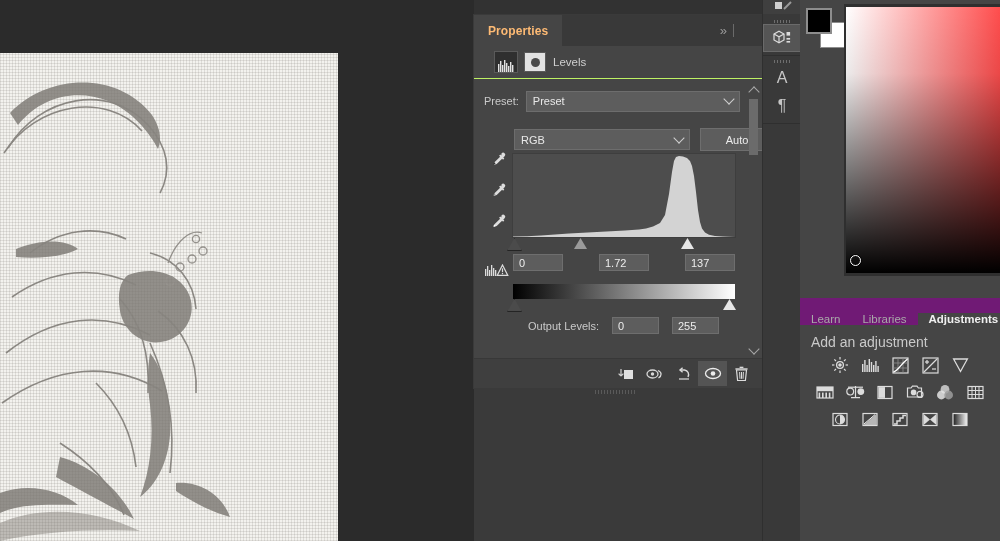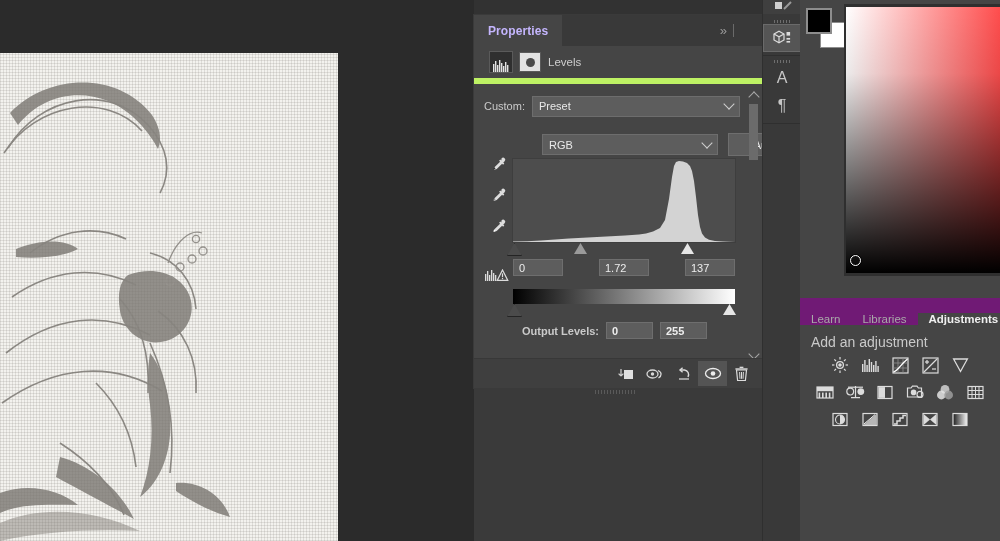--- a/index.html
+++ b/index.html
@@ -39,36 +39,36 @@
     left: 474px; top: 15px; width: 288px; height: 373px;
     background: #454545;
     box-shadow: 0 0 0 1px #3a3a3a;
   }
   .panel-tabbar {
     position: relative; height: 31px; background: #393939;
   }
   .panel-tab {
     position: absolute; left: 0; top: 0; height: 31px;
     padding: 0 14px; display: flex; align-items: center;
-    background: #454545; color: #c4b5fd; font-size: 12px; font-weight: bold;
+    background: #454545; color: #fdba74; font-size: 12px; font-weight: bold;
     letter-spacing: .1px;
   }
   .tabbar-tools {
     position: absolute; right: 8px; top: 0; height: 31px;
     display: flex; align-items: center; gap: 7px;
   }
   .icon-btn { cursor: default; display: flex; align-items: center; justify-content: center; }
   .chev2 { color: #9a9a9a; font-size: 13px; line-height: 1; letter-spacing: -1px; }
   .vsep { width: 1px; height: 13px; background: #6a6a6a; }
   .hamburger { width: 13px; height: 10px; display: flex; flex-direction: column; justify-content: space-between; }
   .hamburger i { display: block; height: 2px; background: #c9c9c9; }
 
   .adj-header {
     height: 32px; display: flex; align-items: center; gap: 8px;
-    padding: 0 16px; border-bottom: 6px solid #bef264;
+    padding: 0 21px; border-bottom: 1px solid #bef264;
   }
   .adj-thumb {
     width: 22px; height: 20px; background: #2f2f2f;
     display: flex; align-items: flex-end; justify-content: center;
     box-shadow: 0 0 0 1px #5a5a5a;
   }
   .mask-thumb {
     width: 20px; height: 18px; background: #e2e2e2;
     display: flex; align-items: center; justify-content: center;
     box-shadow: 0 0 0 1px #5a5a5a;
@@ -90,21 +90,21 @@
   }
   .select .chev {
     position: absolute; right: 6px; top: 50%; margin-top: -2px;
     width: 7px; height: 7px; border-right: 1.5px solid #cfcfcf; border-bottom: 1.5px solid #cfcfcf;
     transform: translateY(-50%) rotate(45deg);
   }
 
   .chan-row {
     position: absolute; left: 40px; top: 49px; display: flex; align-items: center; gap: 10px;
   }
-  .chan-select { width: 162px; margin-left: 28px; }
+  .chan-select { width: 162px; }
   .btn {
     height: 21px; min-width: 52px; padding: 0 10px;
     background: #5d5d5d; border: 1px solid #6e6e6e;
     color: #ededed; font-size: 11px; display: flex; align-items: center; justify-content: center;
   }
 
   .droppers {
     position: absolute; left: 11px; top: 72px; width: 26px;
     display: flex; flex-direction: column; gap: 14px; align-items: center;
   }
@@ -136,21 +136,21 @@
     box-sizing: border-box;
   }
 
   .gradient-bar {
     position: absolute; left: 39px; top: 205px; width: 222px; height: 15px;
     background: linear-gradient(to right, #000 0%, #fff 100%);
   }
   .out-slider { position: absolute; left: 39px; top: 219px; width: 222px; height: 14px; }
 
   .output-row {
-    position: absolute; left: 39px; top: 238px; display: flex; align-items: center; gap: 7px; font-weight: bold;
+    position: absolute; left: 39px; top: 238px; display: flex; align-items: center; gap: 13px;
   }
   .output-row .lbl { width: 86px; text-align: right; }
   .num-inline {
     width: 47px; height: 17px;
     background: #5d5d5d; border: 1px solid #6e6e6e;
     color: #ededed; font-size: 11px; display: flex; align-items: center; padding: 0 5px;
     box-sizing: border-box;
   }
 
   .props-scrollbar {
@@ -341,21 +341,21 @@
       </span>
       <span class="mask-thumb">
         <span class="mask-dot"></span>
       </span>
       <span class="adj-title">Levels</span>
     </div>
 
     <div class="props-body">
 
       <div class="preset-row">
-        <span class="lbl">Custom:</span>
+        <span class="lbl">Preset:</span>
         <span class="select">
           <span>Preset</span>
           <i class="chev"></i>
         </span>
       </div>
 
       <div class="chan-row">
         <span class="select chan-select">
           <span>RGB</span>
           <i class="chev"></i>

